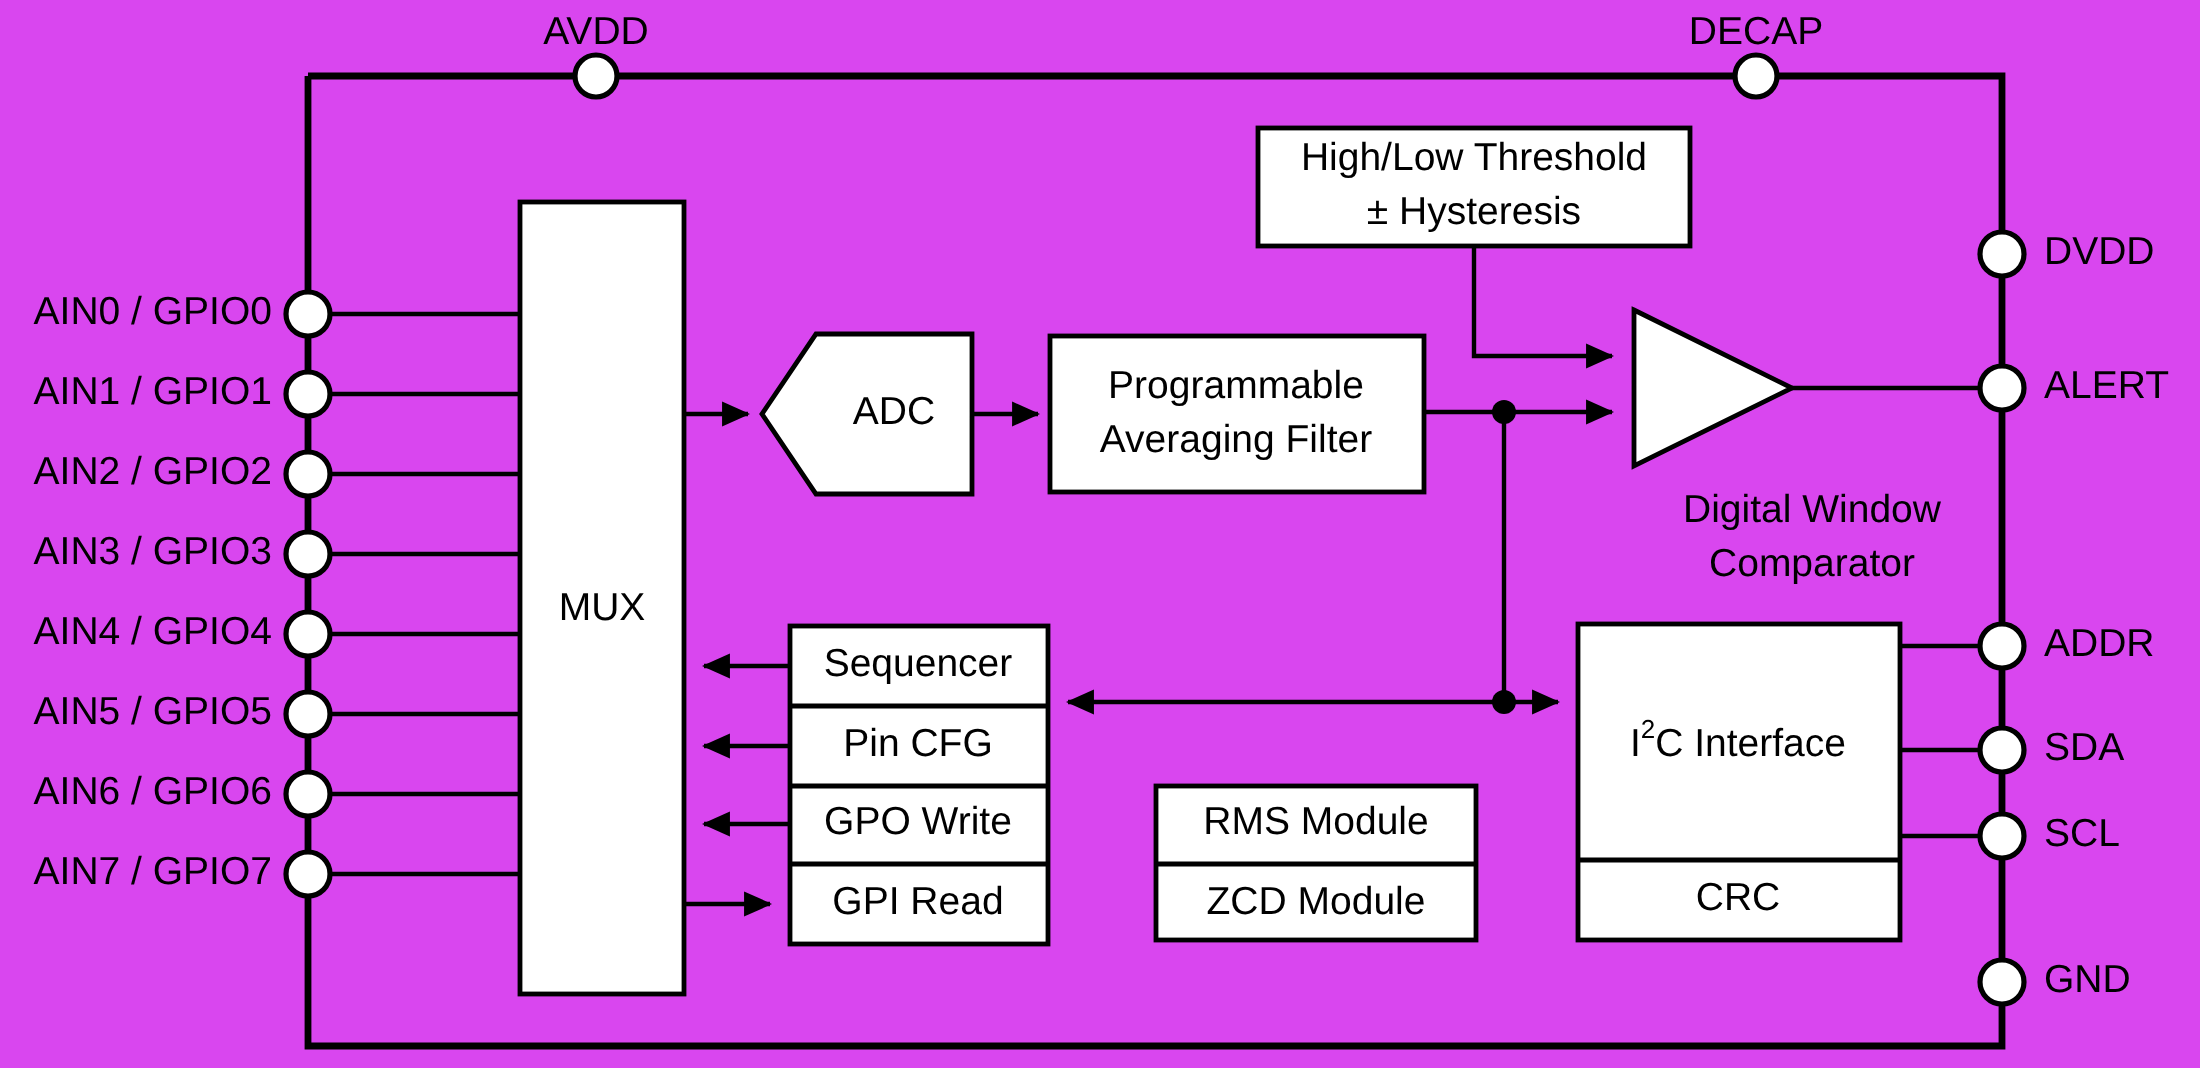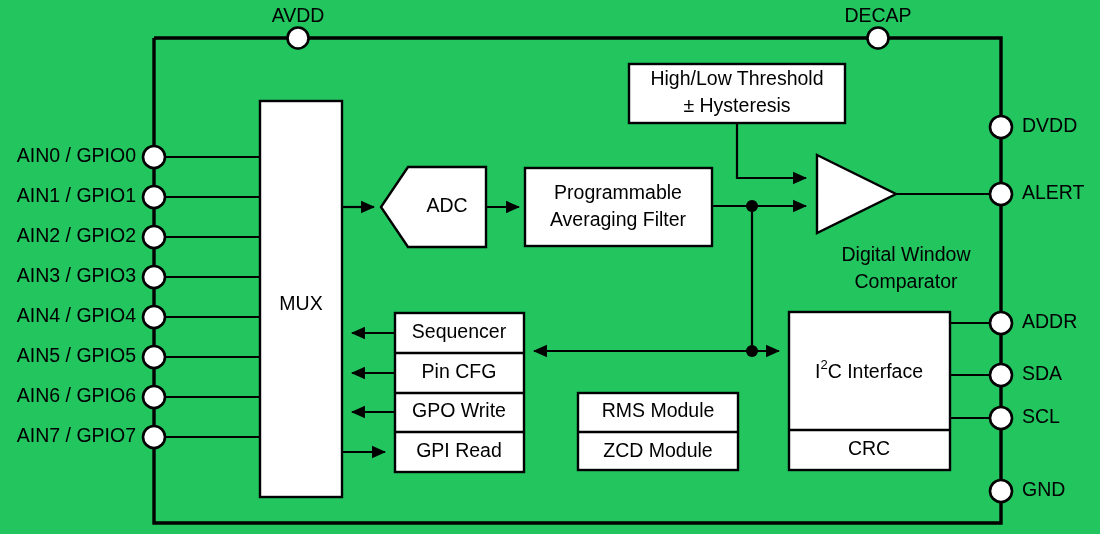--- a/index.html
+++ b/index.html
@@ -4,21 +4,21 @@
 <style>
   html, body {
     margin: 0;
     padding: 0;
     background: #ffffff;
   }
   #diagram-root {
     position: relative;
     width: 1100px;
     height: 534px;
-    background: #22c55e;
+    background: #d946ef;
     font-family: "Liberation Sans", sans-serif;
     overflow: hidden;
   }
   svg#block-diagram {
     position: absolute;
     left: 0;
     top: 0;
     width: 1100px;
     height: 534px;
     display: block;

